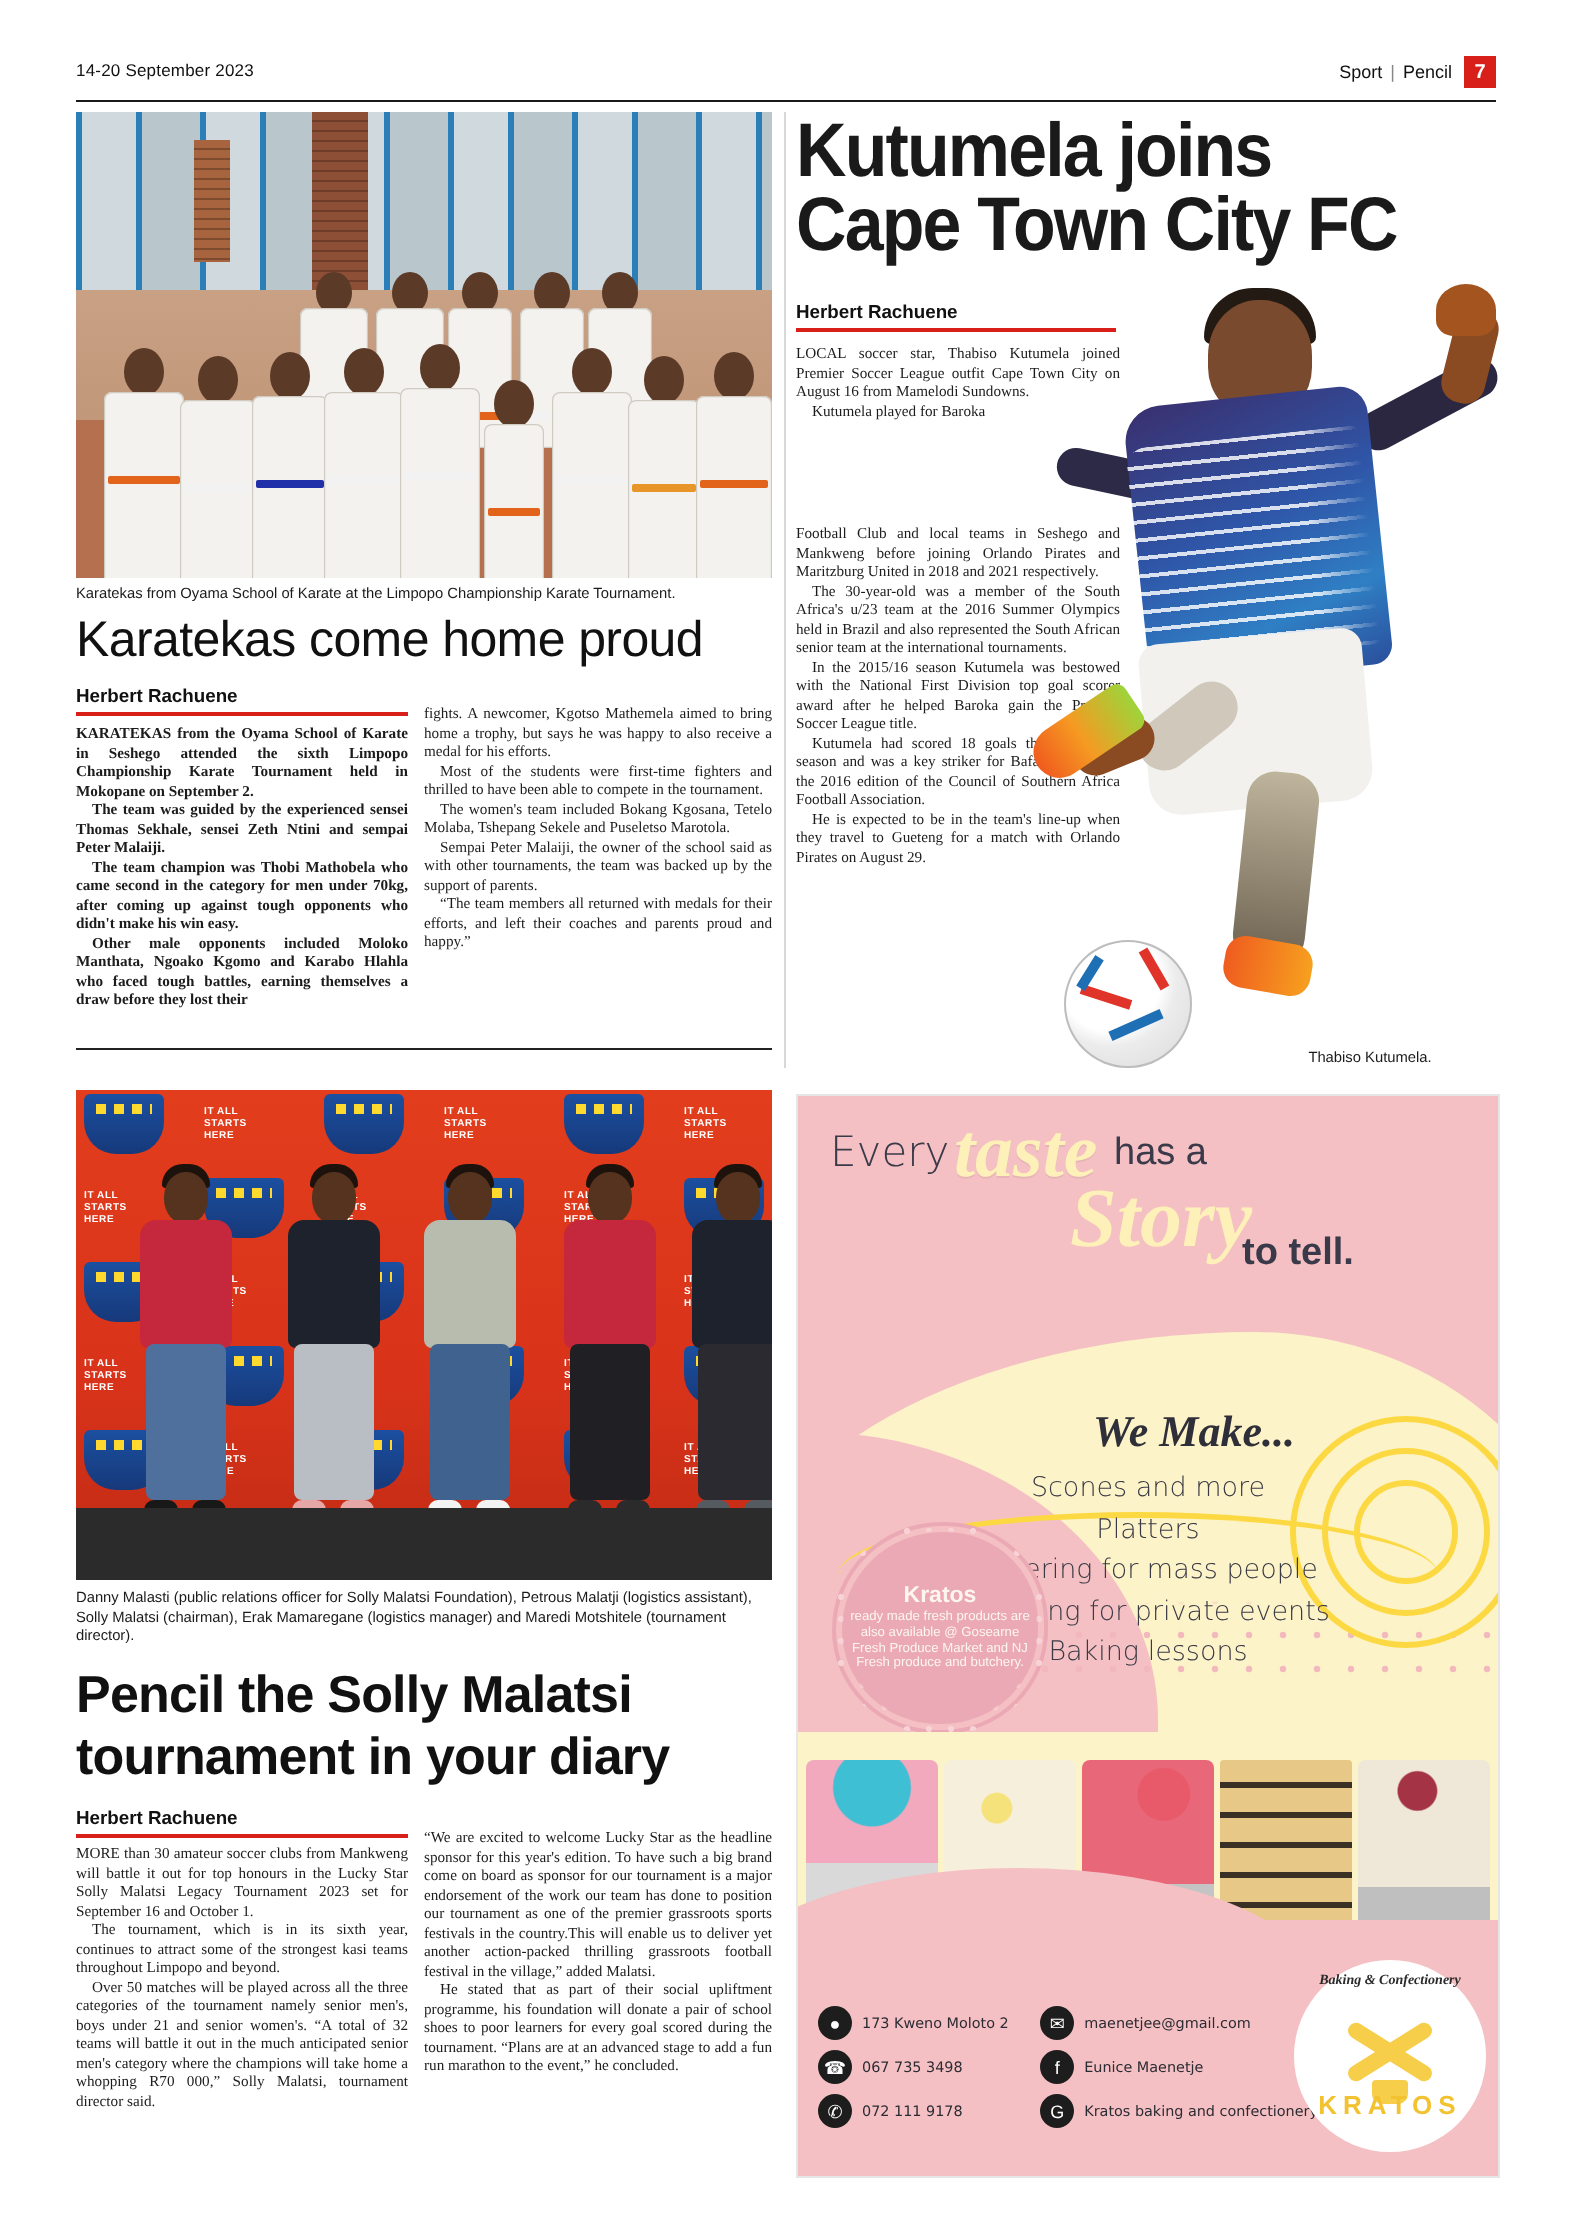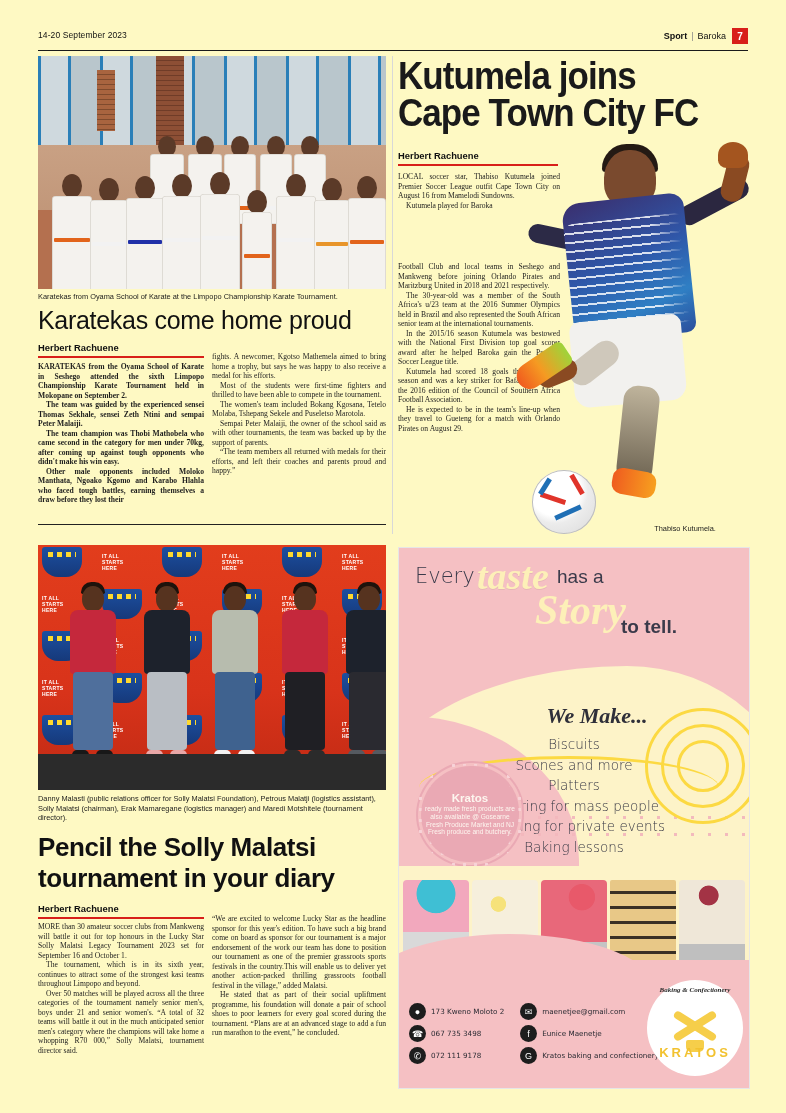--- a/index.html
+++ b/index.html
@@ -1,24 +1,24 @@
 <!DOCTYPE html>
 <html><head>
 <meta charset="utf-8">
 <style>
   html,body{margin:0;padding:0;background:#8a8a8a;}
   body{font-family:"Liberation Sans",sans-serif;}
-  .page{position:relative;width:786px;height:1113px;background:#fef9c3;overflow:hidden;}
+  .page{position:relative;width:786px;height:1113px;background:#ffffff;overflow:hidden;}
 
   
   .masthead{position:absolute;left:38px;top:28px;width:710px;height:22px;
             border-bottom:1.5px solid #1a1a1a;}
   .mast-date{position:absolute;left:0;top:2px;font-size:8.5px;color:#111;letter-spacing:.1px;}
   .mast-right{position:absolute;right:0;top:0;display:flex;align-items:center;gap:4px;}
-  .mast-sport{font-size:9px;font-weight:bold;color:#111;}
+  .mast-sport{font-size:9px;font-weight:normal;color:#111;}
   .mast-sep{font-size:9px;color:#888;}
   .mast-bonus{font-size:9px;color:#111;}
   .mast-num{width:16px;height:16px;background:#d81f19;color:#fff;font-size:10px;font-weight:bold;
             display:flex;align-items:center;justify-content:center;margin-left:2px;}
 
   
   .caption{font-size:7.4px;line-height:9.6px;color:#1b1b1b;}
   .byline{font-size:9.4px;font-weight:bold;color:#111;padding-bottom:2px;}
   .byline-rule{height:2px;background:#d81f19;margin-top:1px;}
   .body-col{font-family:"Liberation Serif",serif;font-size:7.6px;line-height:9.5px;
@@ -202,21 +202,21 @@
 </head>
 <body>
 
 <div class="page">
 
   <div class="masthead">
     <div class="mast-date">14-20 September 2023</div>
     <div class="mast-right">
       <span class="mast-sport">Sport</span>
       <span class="mast-sep">|</span>
-      <span class="mast-bonus">Baroka</span>
+      <span class="mast-bonus">Pencil</span>
       <span class="mast-num">7</span>
     </div>
   </div>
 
   <div class="sep-v"></div>
 
   <div class="ph karate-photo">
     <div class="kp-windowrow"></div>
     <div class="kp-brick"></div>
     <div class="kp-brick2"></div>
@@ -439,21 +439,20 @@
     <div class="ad-wave"></div>
 
     <div class="ad-t1">Every</div>
     <div class="ad-taste">taste</div>
     <div class="ad-t2">has a</div>
     <div class="ad-story">Story</div>
     <div class="ad-t3">to tell.</div>
 
     <div class="ad-wemake">We Make...</div>
     <div class="ad-list" id="ad-products">
-        <div>Biscuits</div>
         <div>Scones and more</div>
         <div>Platters</div>
         <div>Catering for mass people</div>
         <div>Catering for private events</div>
         <div>Baking lessons</div>
       </div>
 
     <div class="kratos-circle">
       <div class="dots"></div>
       <div class="inner">

